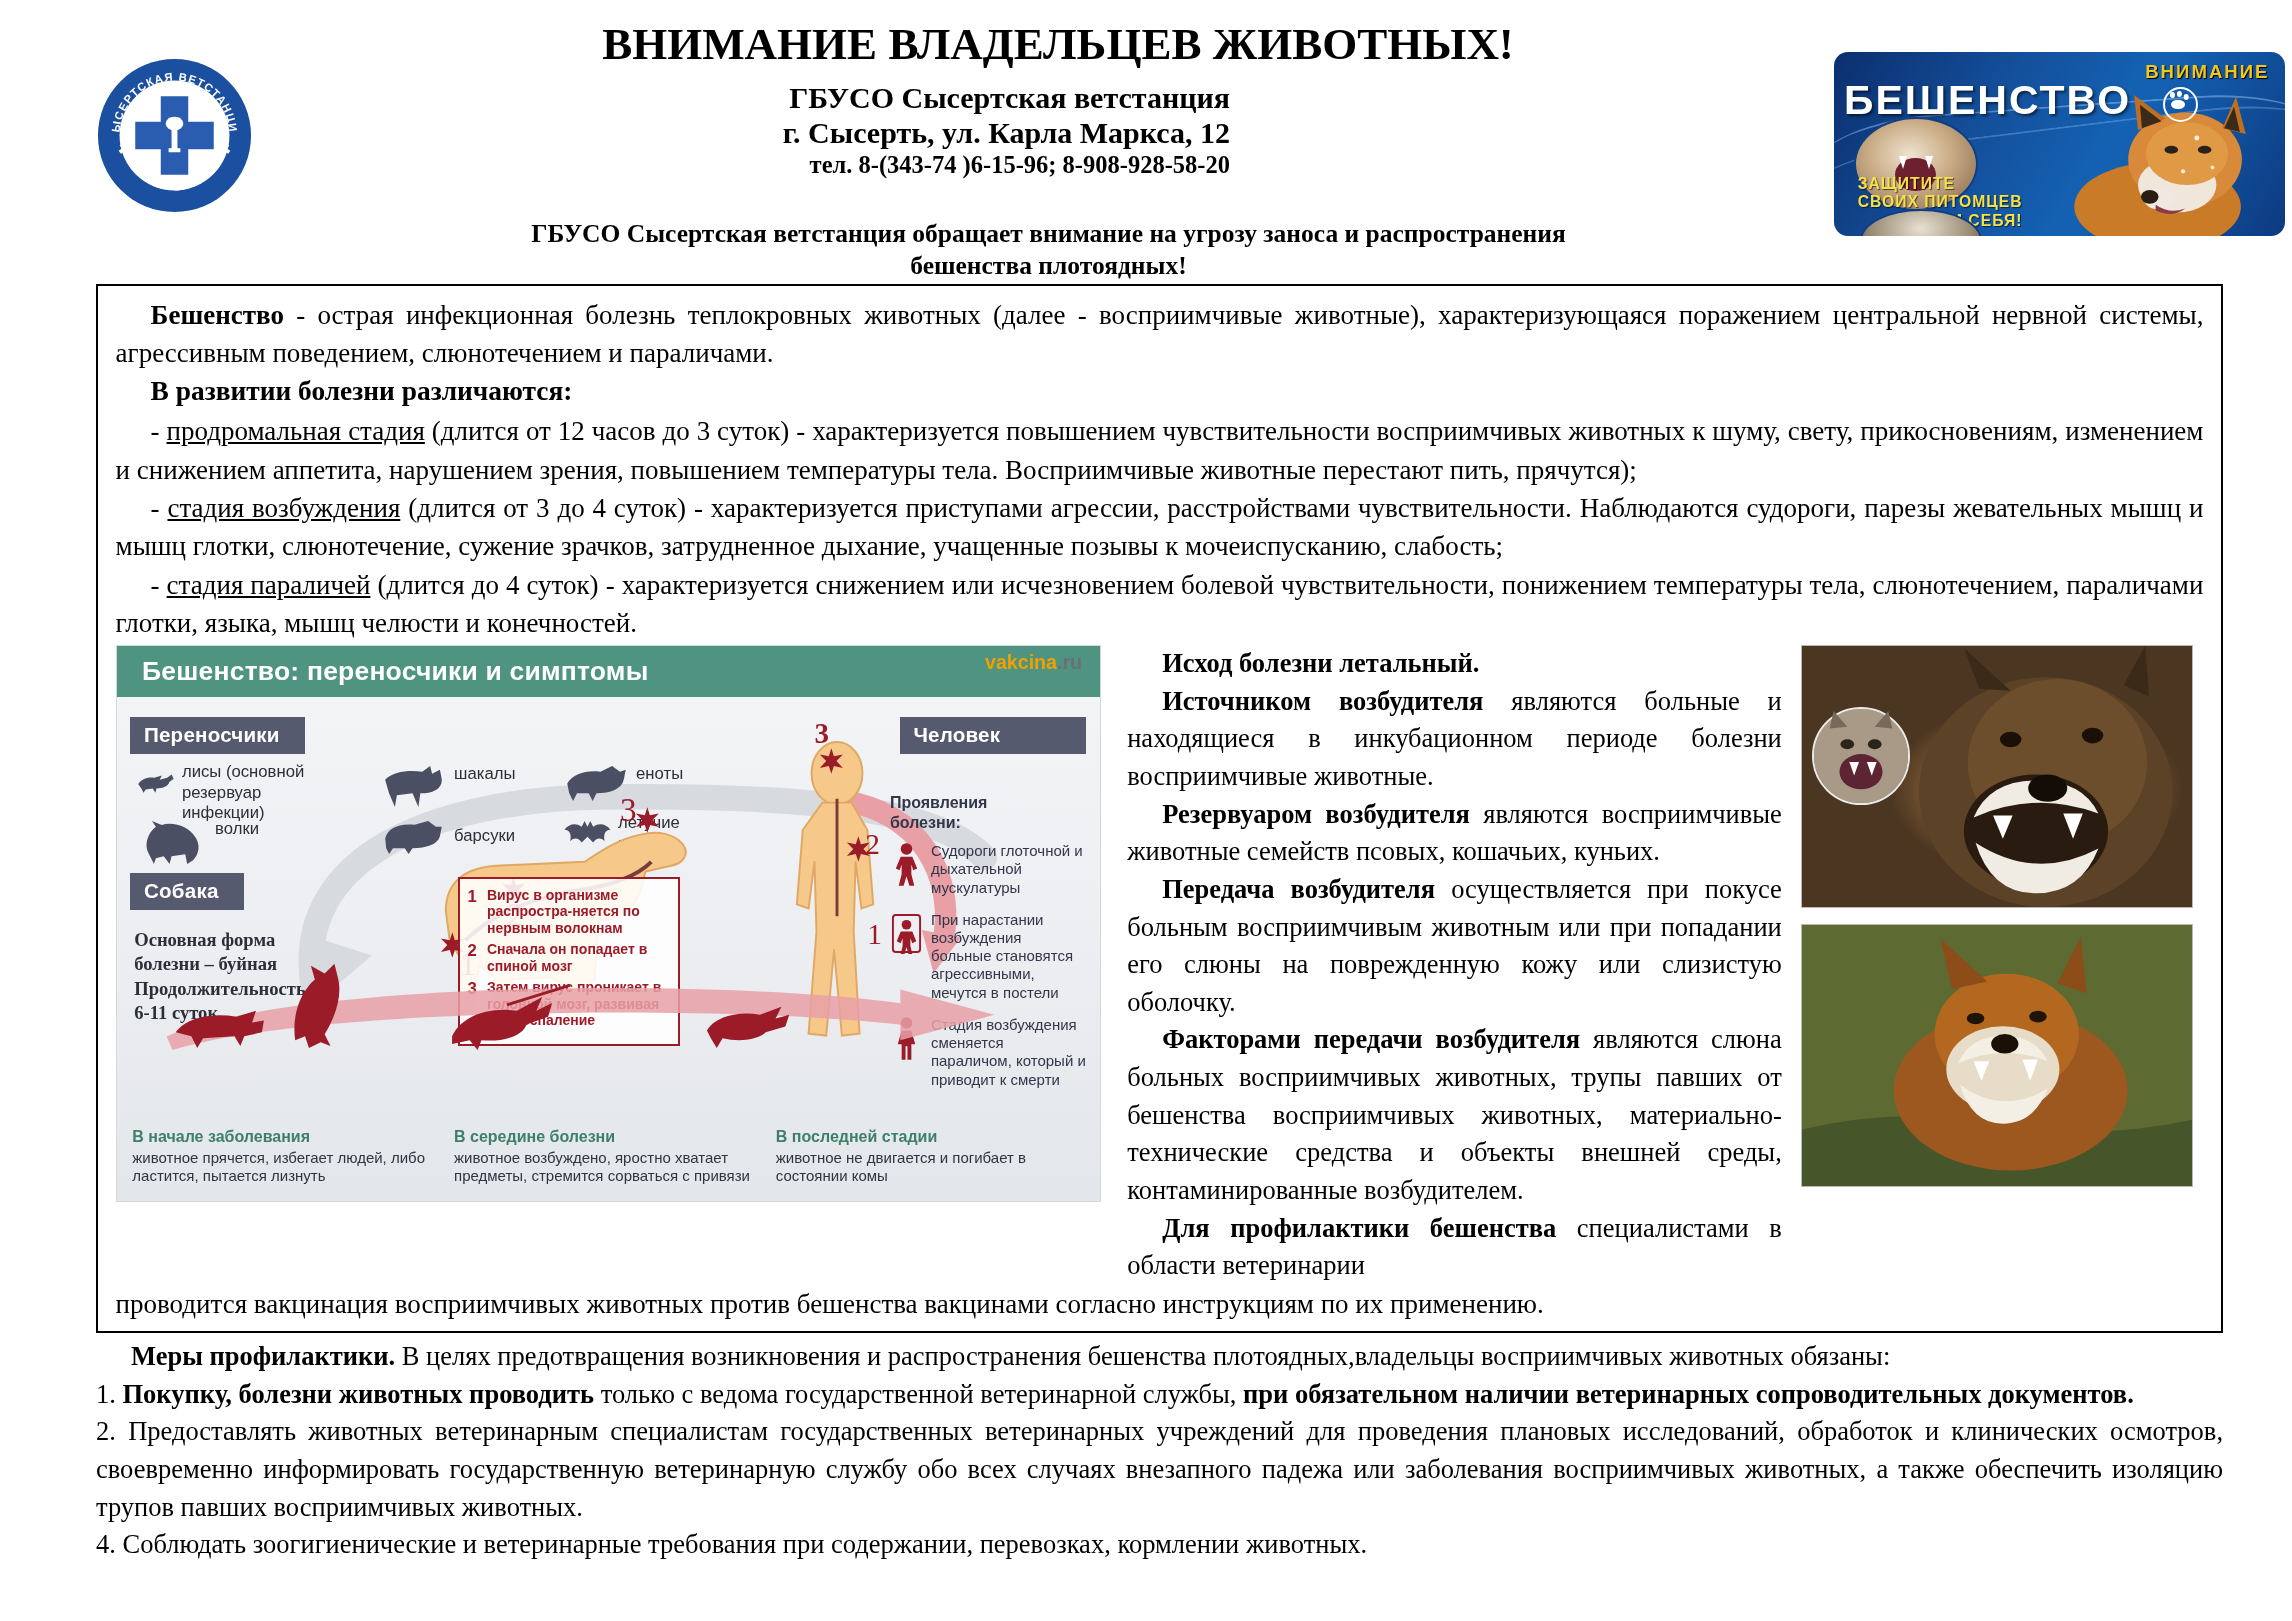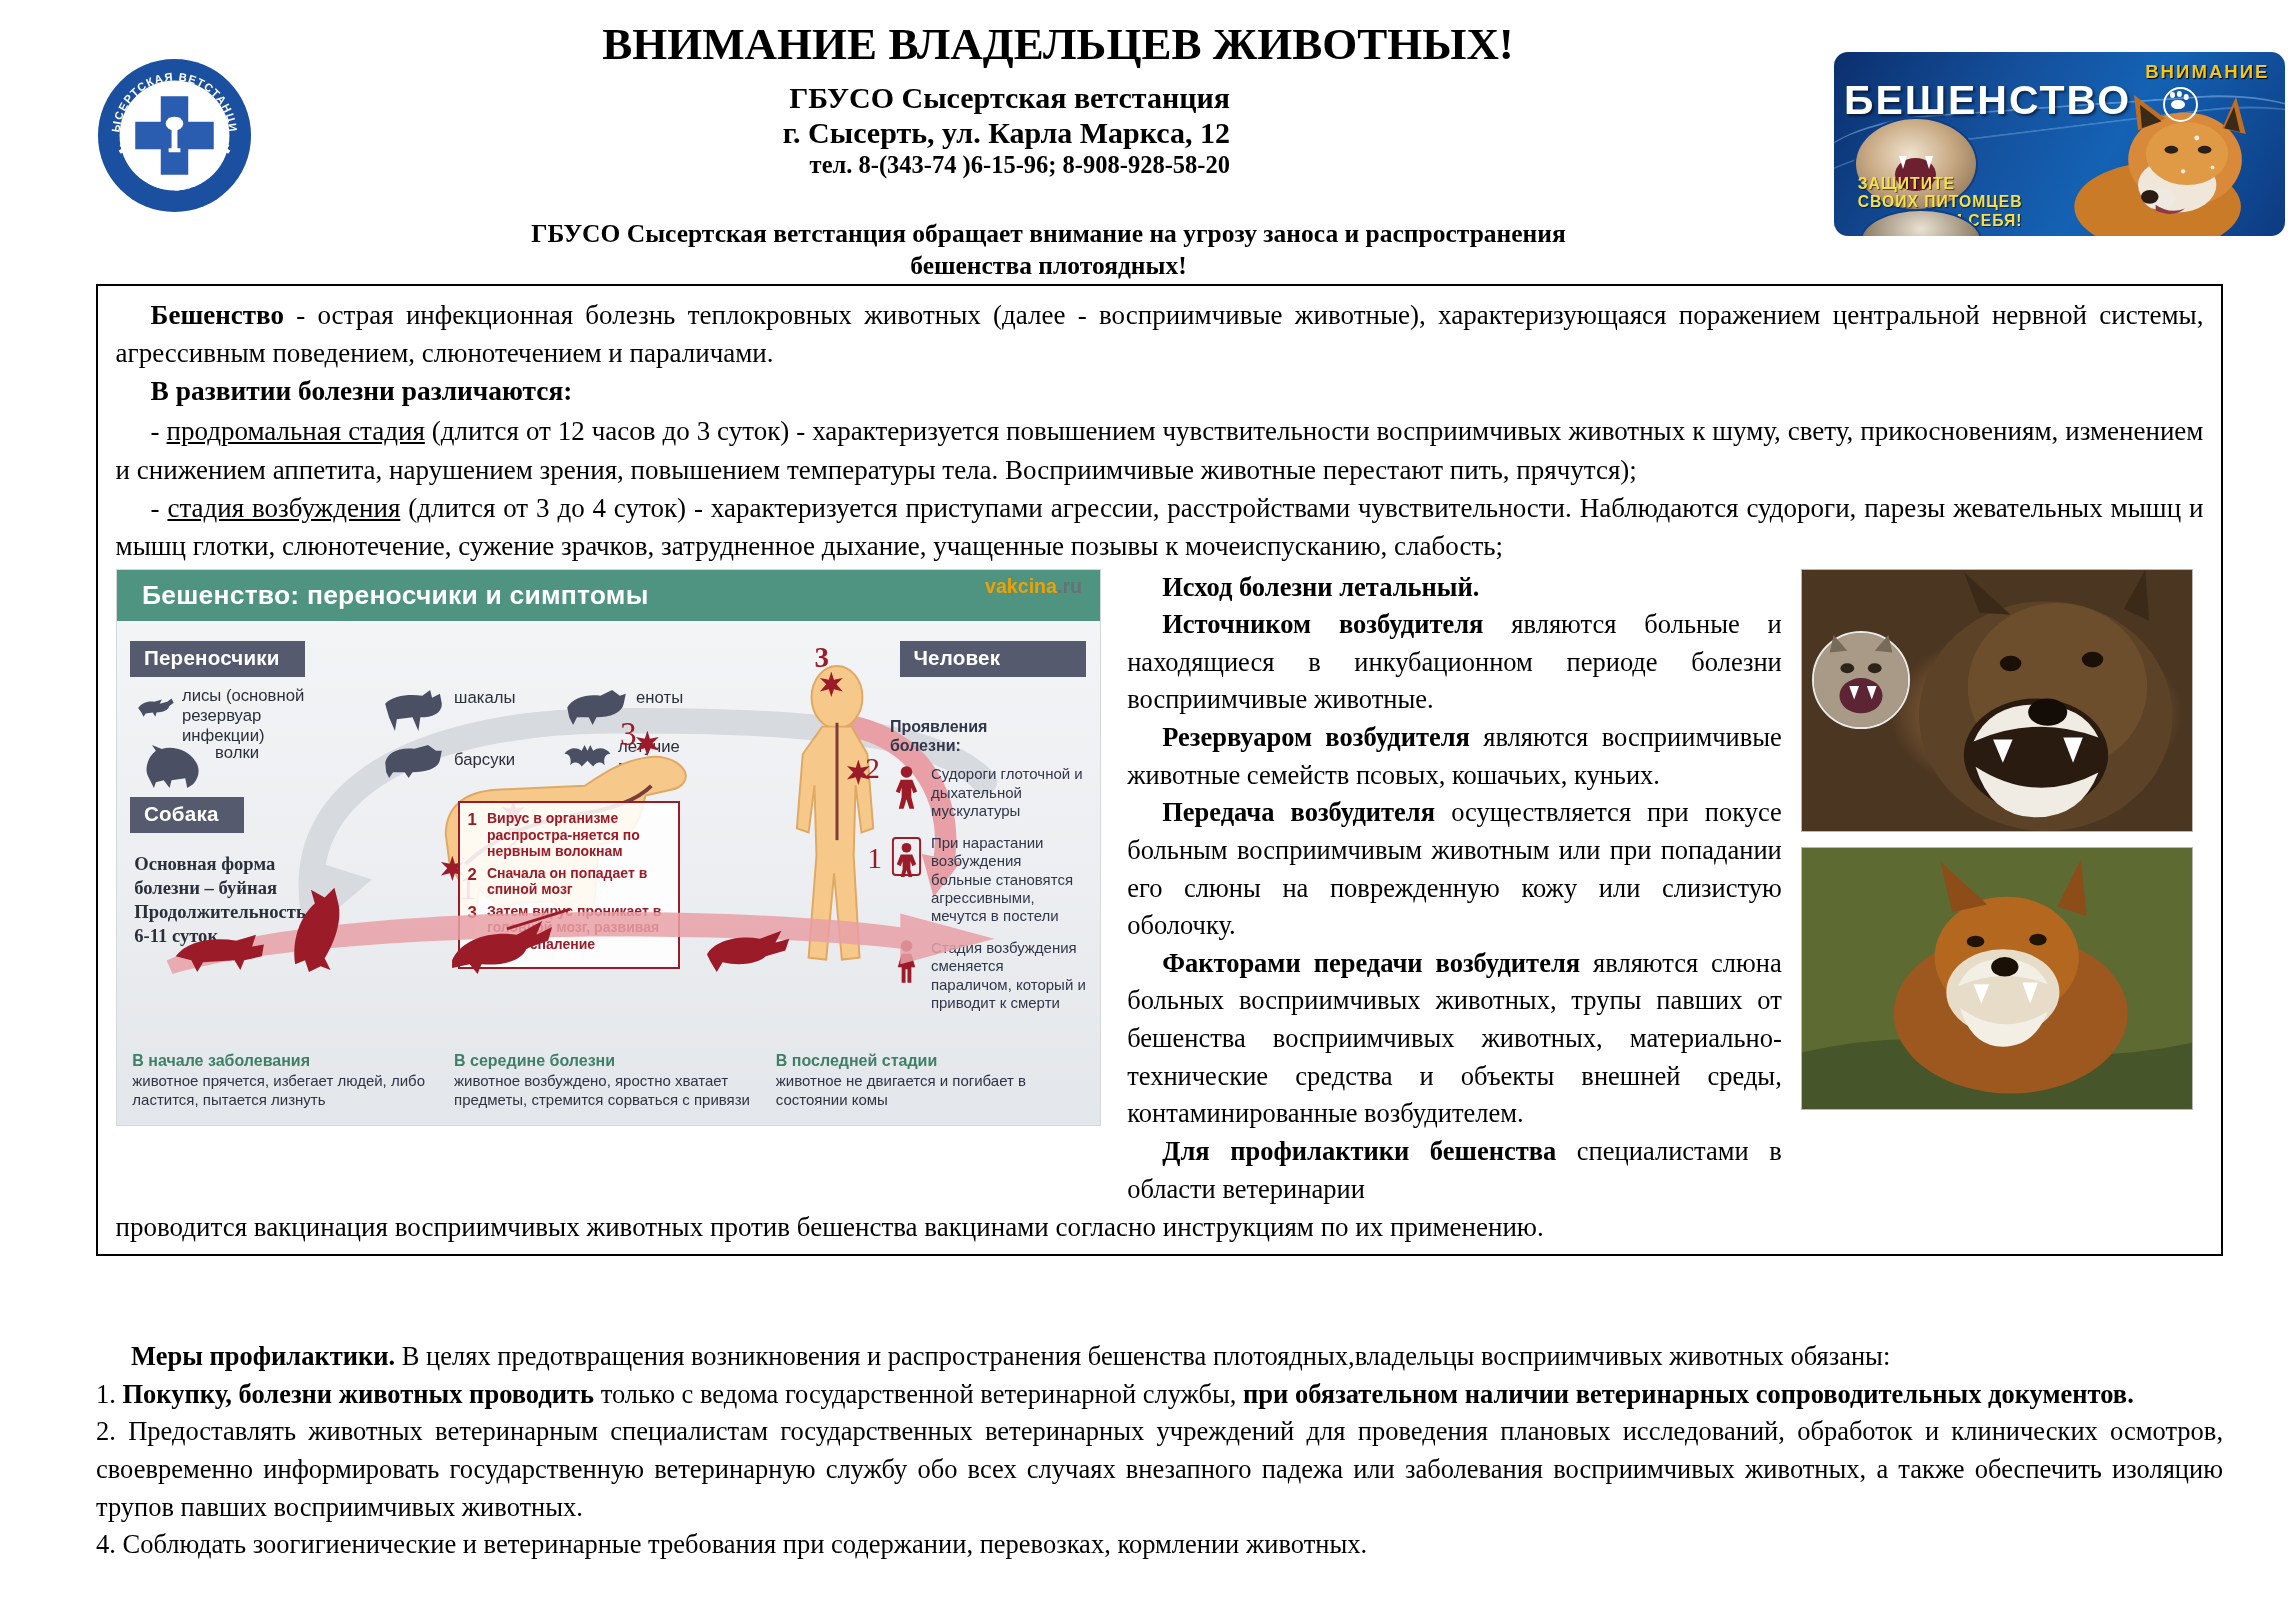--- a/index.html
+++ b/index.html
@@ -536,20 +536,23 @@
     <p class="subhead">В развитии болезни различаются:</p>
 
     <p class="body">
       <span> - </span><span class="u">продромальная стадия</span><span> (длится от 12 часов до 3 суток) - характеризуется повышением чувствительности восприимчивых животных к шуму, свету, прикосновениям, изменением и снижением аппетита, нарушением зрения, повышением температуры тела. Восприимчивые животные перестают пить, прячутся);</span>
     </p>
 
     <p class="body">
       <span> - </span><span class="u">стадия возбуждения</span><span> (длится от 3 до 4 суток) - характеризуется приступами агрессии, расстройствами чувствительности. Наблюдаются судороги, парезы жевательных мышц и мышц глотки, слюнотечение, сужение зрачков, затрудненное дыхание, учащенные позывы к мочеиспусканию, слабость;</span>
     </p>
 
+    <p class="body">
+      <span> - </span><span class="u">стадия параличей</span><span> (длится до 4 суток) - характеризуется снижением или исчезновением болевой чувствительности, понижением температуры тела, слюнотечением, параличами глотки, языка, мышц челюсти и конечностей.</span>
+    </p>
 
     <div class="mid">
 
       <div class="info-wrap">
         <div class="info">
 
           <div class="info-head">
             <span>Бешенство: переносчики и симптомы</span>
           </div>
           <div class="vak">

